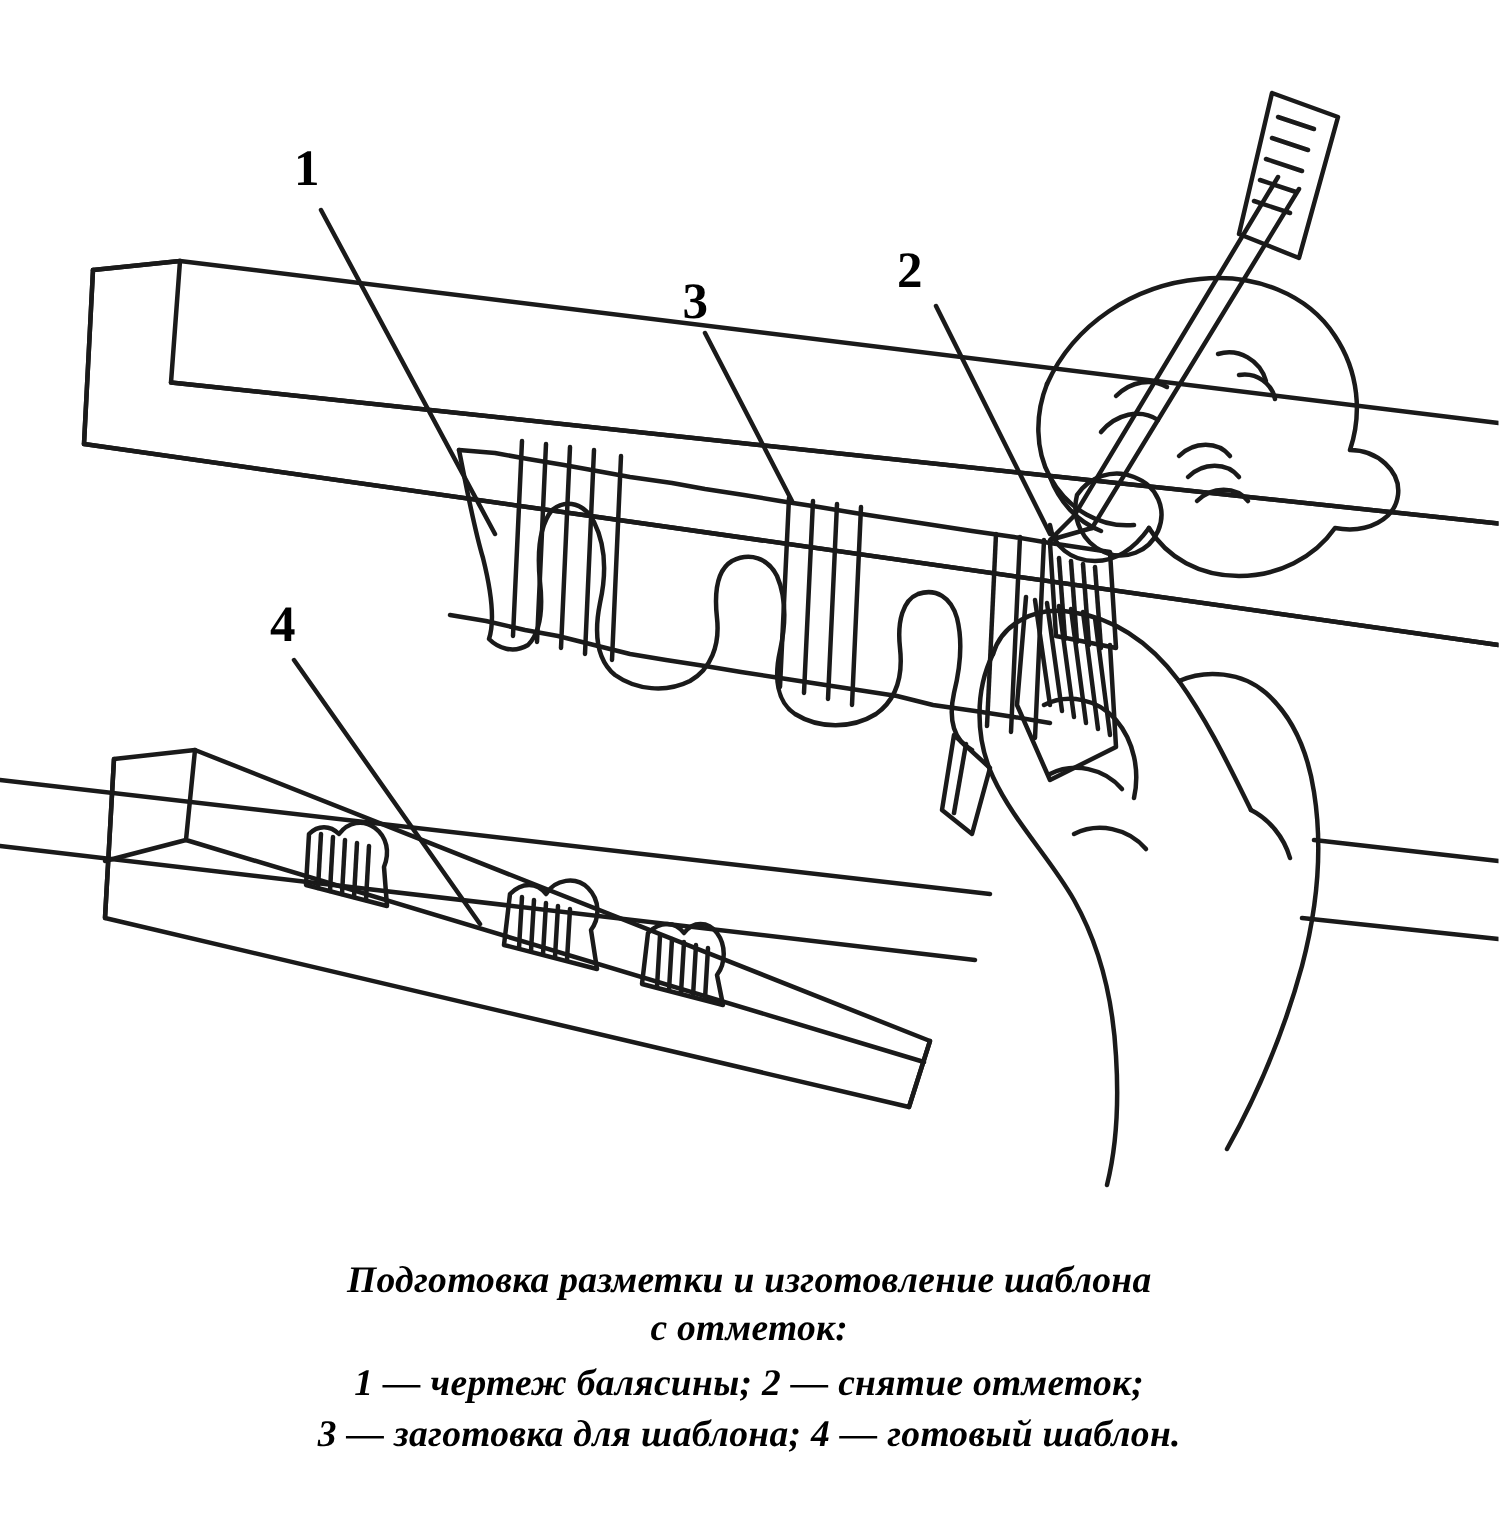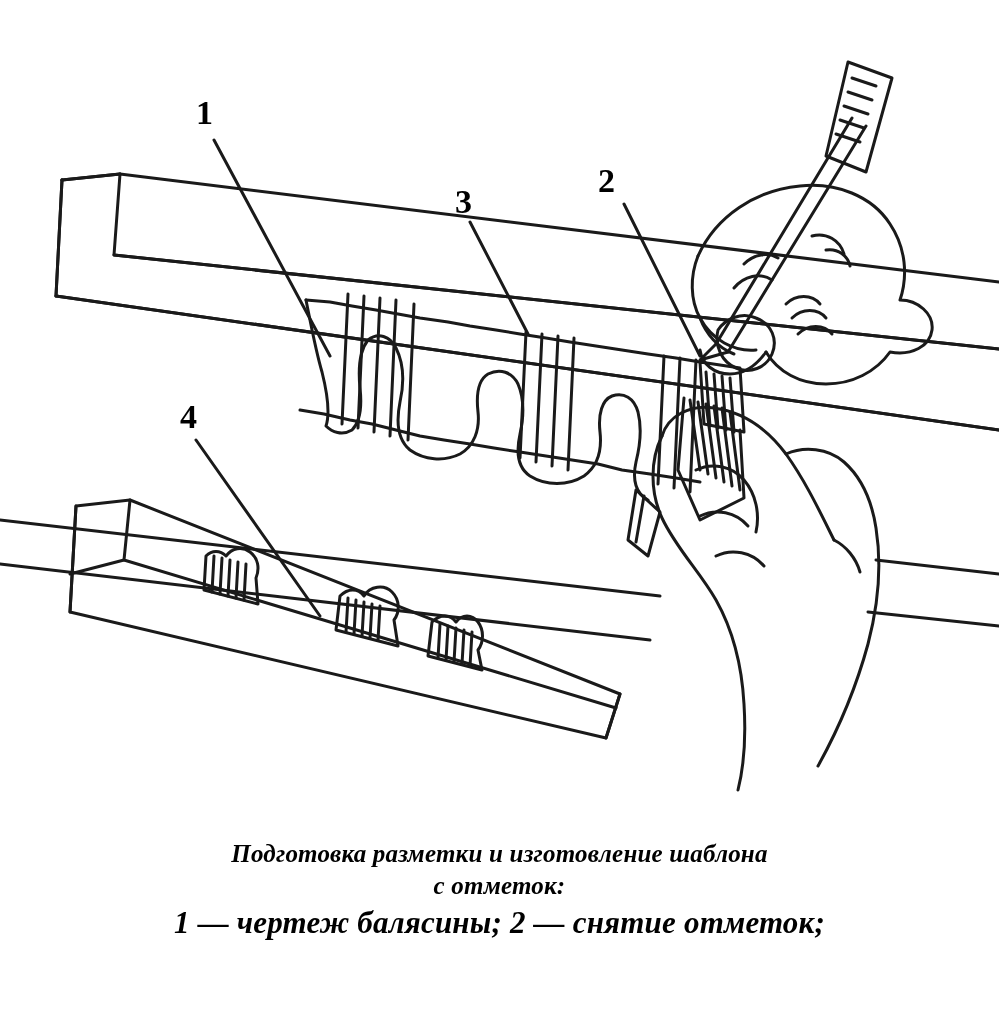--- a/index.html
+++ b/index.html
@@ -45,21 +45,21 @@
     font-style: italic;
     font-size: 25px;
     line-height: 32px;
     letter-spacing: 0.2px;
     padding: 0 40px;
   }
   .caption-legend {
     font-family: "Liberation Serif", serif;
     font-weight: bold;
     font-style: italic;
-    font-size: 31px;
+    font-size: 25px;
     line-height: 34px;
     letter-spacing: 0.2px;
     padding: 4px 20px 0 20px;
   }
   .legend-line {
     display: block;
     white-space: nowrap;
   }
   .callout-label {
     position: absolute;
@@ -267,16 +267,17 @@
     <div class="callout-label" id="callout-3">3</div>
     <div class="callout-label" id="callout-2">2</div>
     <div class="callout-label" id="callout-4">4</div>
   </div>
 
   <div class="caption-block">
     <div class="caption-title">Подготовка разметки и изготовление шаблона</div>
     <div class="caption-title">с отметок:</div>
     <div class="caption-legend">
       <span class="legend-line">1 — чертеж балясины; 2 — снятие отметок;</span>
+      <span class="legend-line">3 — заготовка для шаблона; 4 — готовый шаблон.</span>
     </div>
   </div>
 
 </div>
 
 </body></html>

